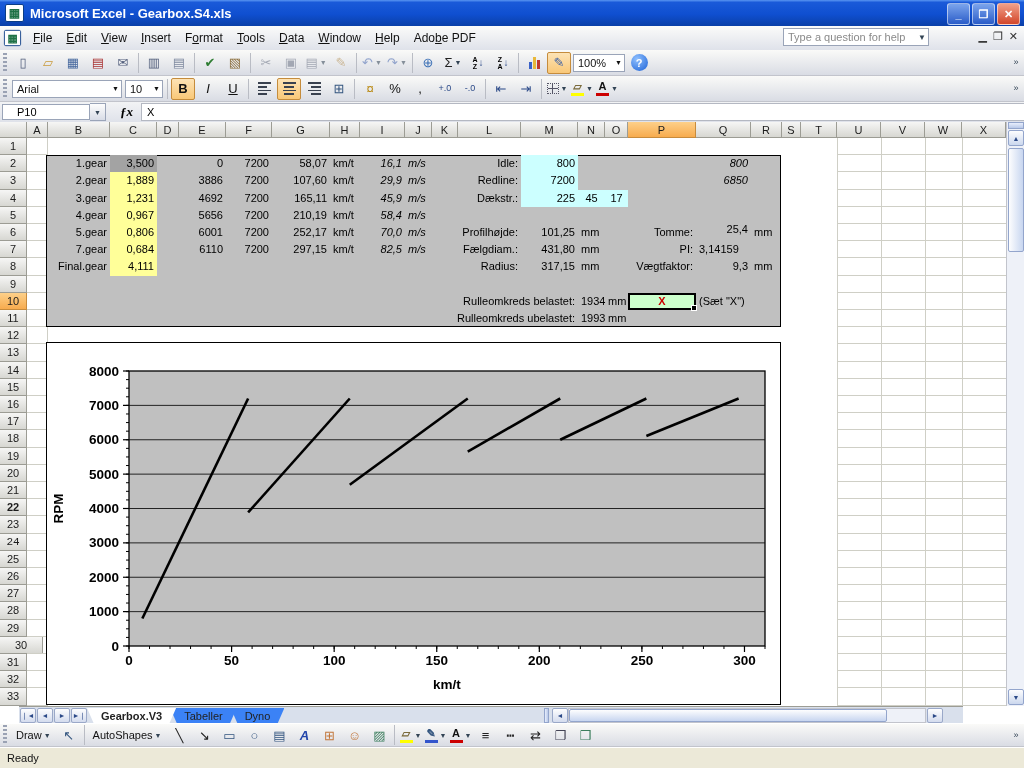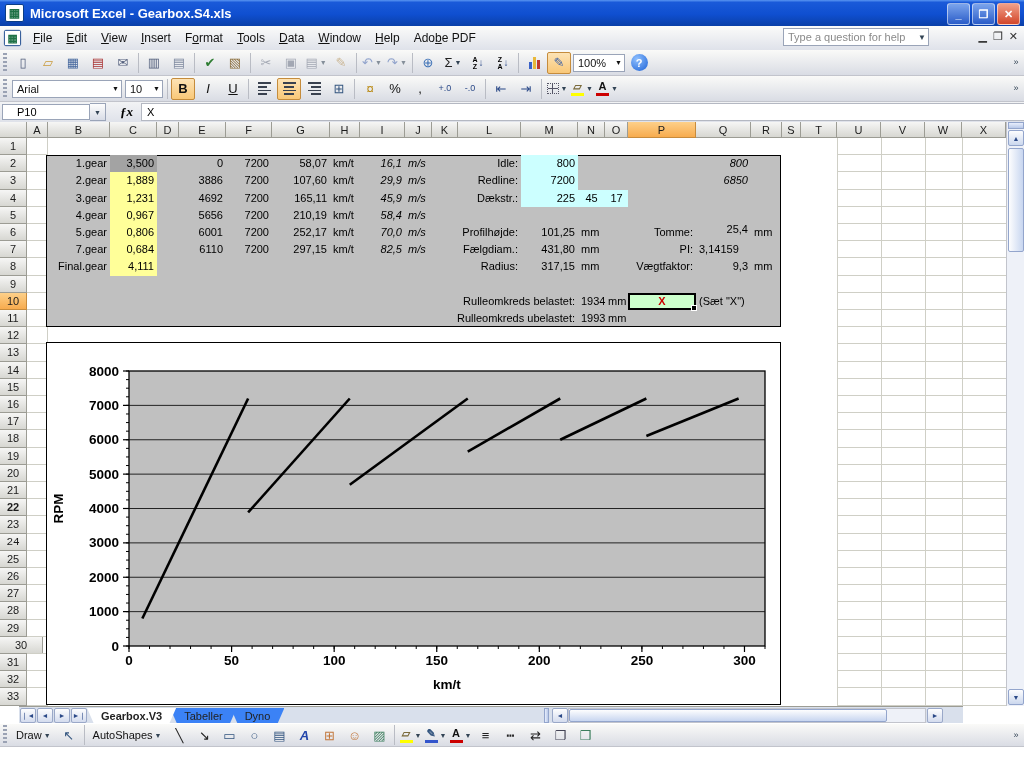--- a/index.html
+++ b/index.html
@@ -730,14 +730,17 @@
       </span>
       <span class="tbtn">
         <span class="g" style="color: rgb(68, 68, 85);">❐</span>
       </span>
       <span class="tbtn">
         <span class="g" style="color: rgb(58, 125, 92);">❒</span>
       </span>
       <span class="chev">»</span>
     </div>
 
+  <div class="abs statusbar">
+    <span>Ready</span>
+  </div>
 
 </div>
 
 </body></html>

